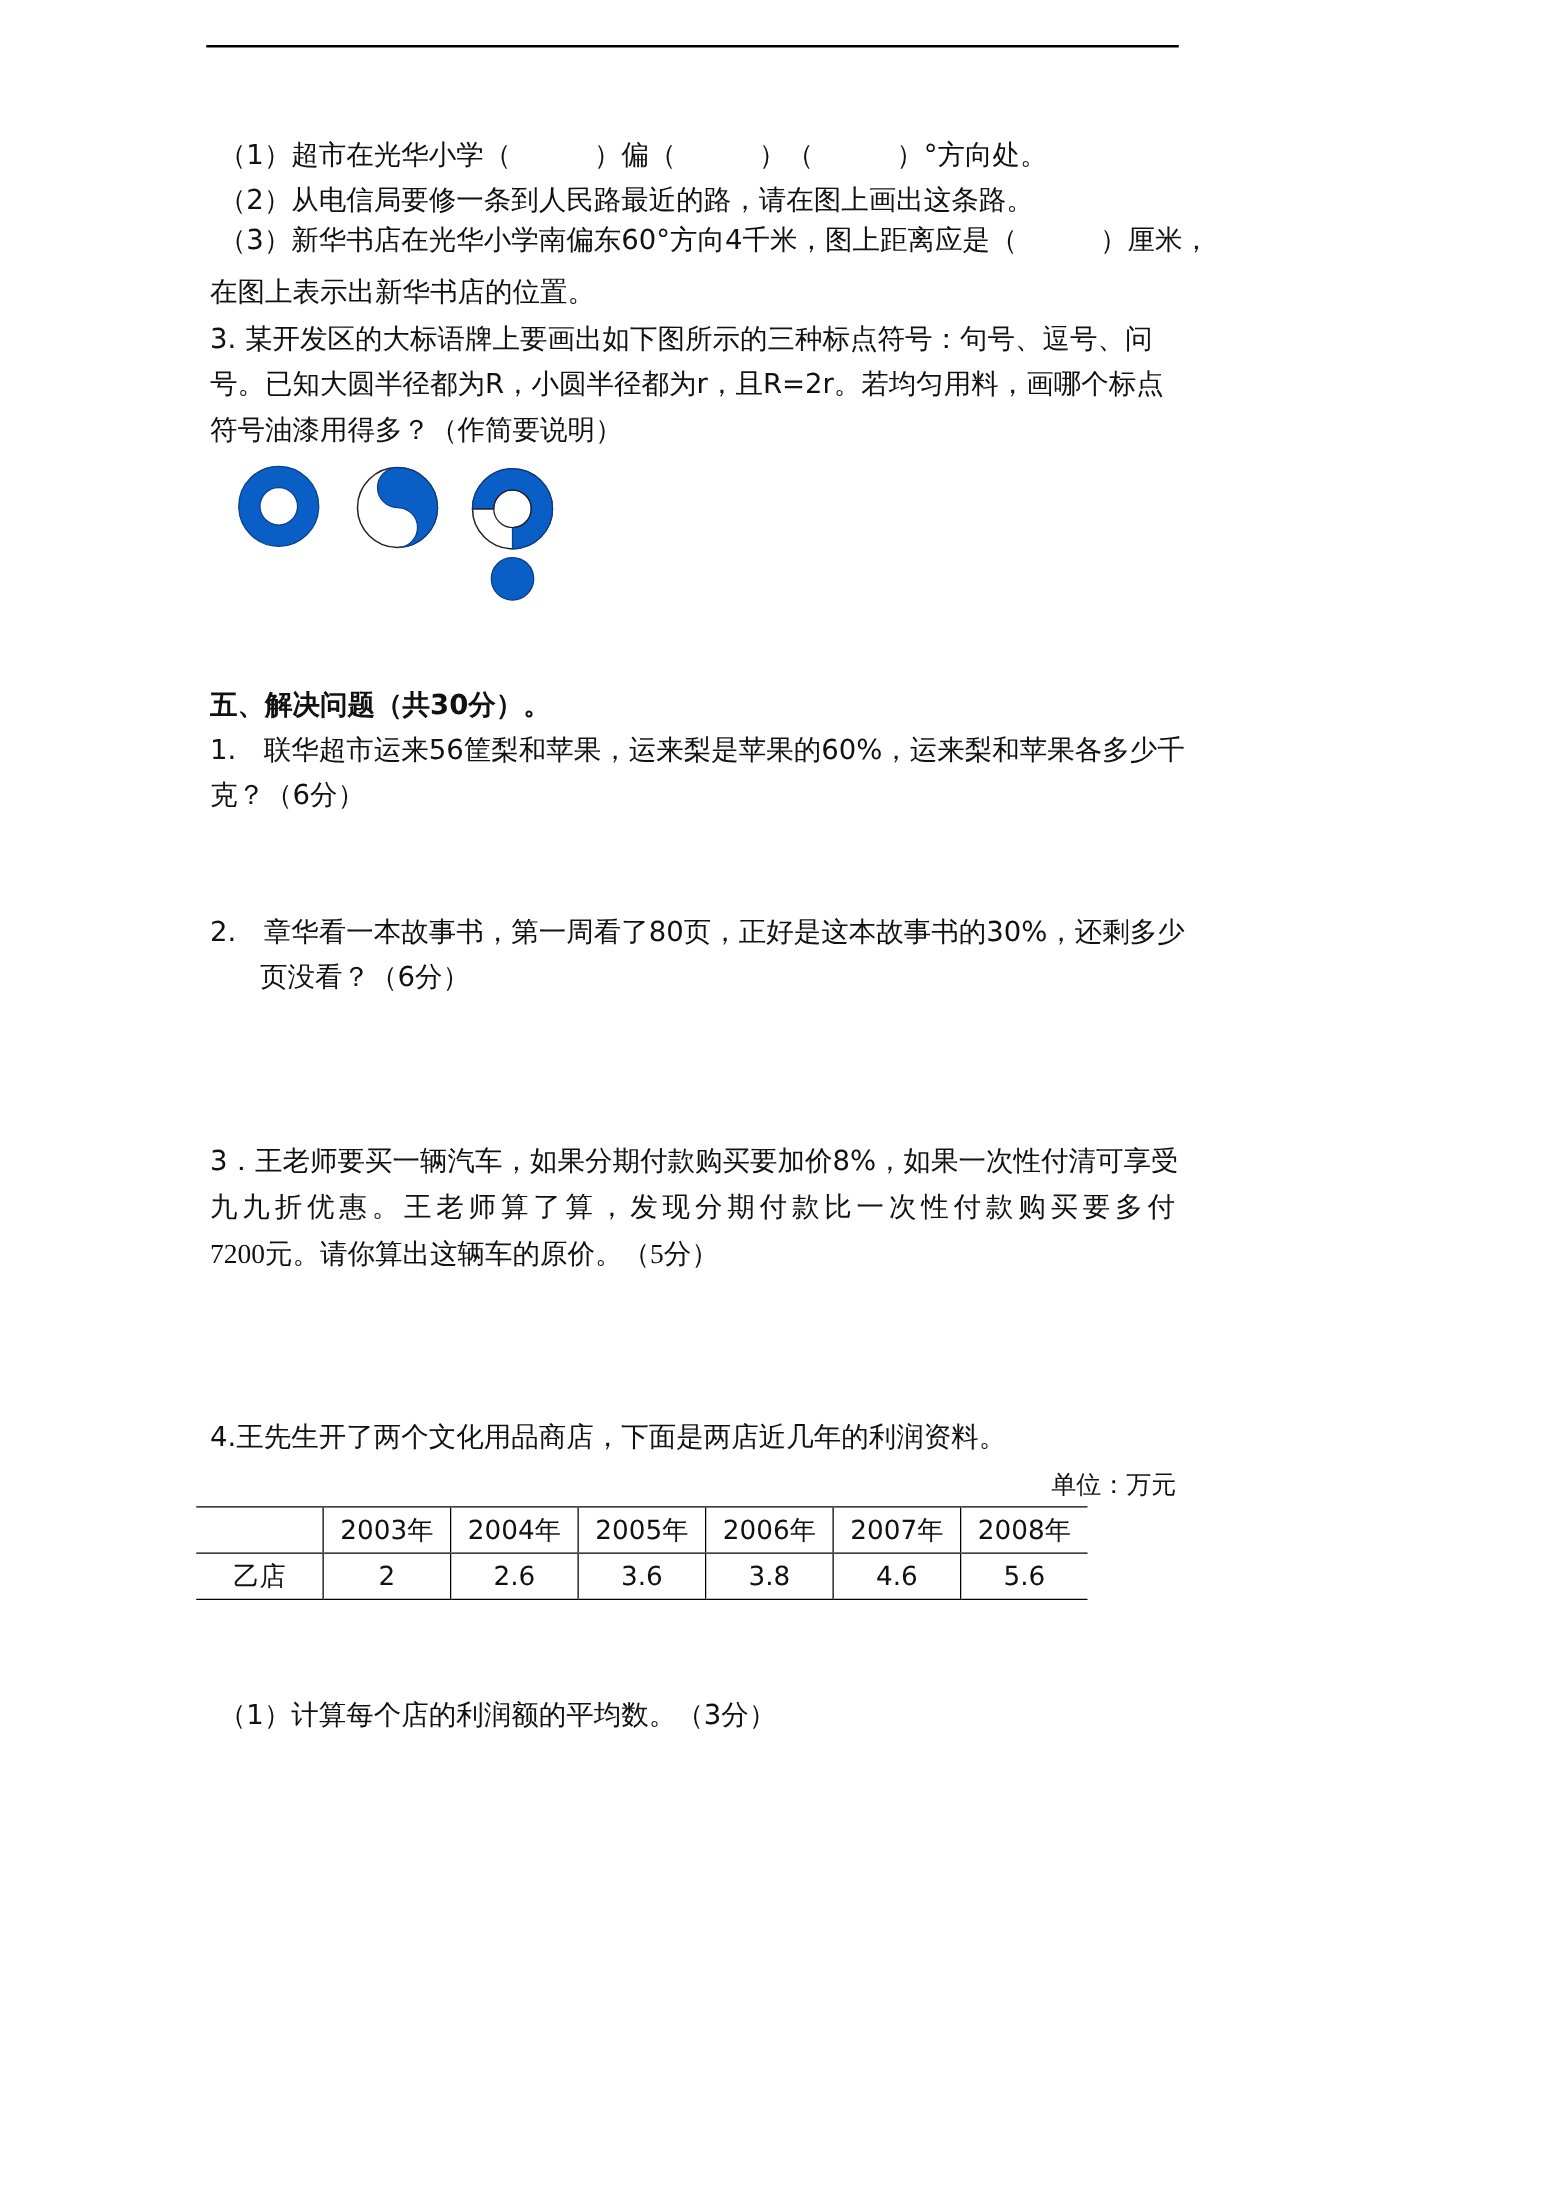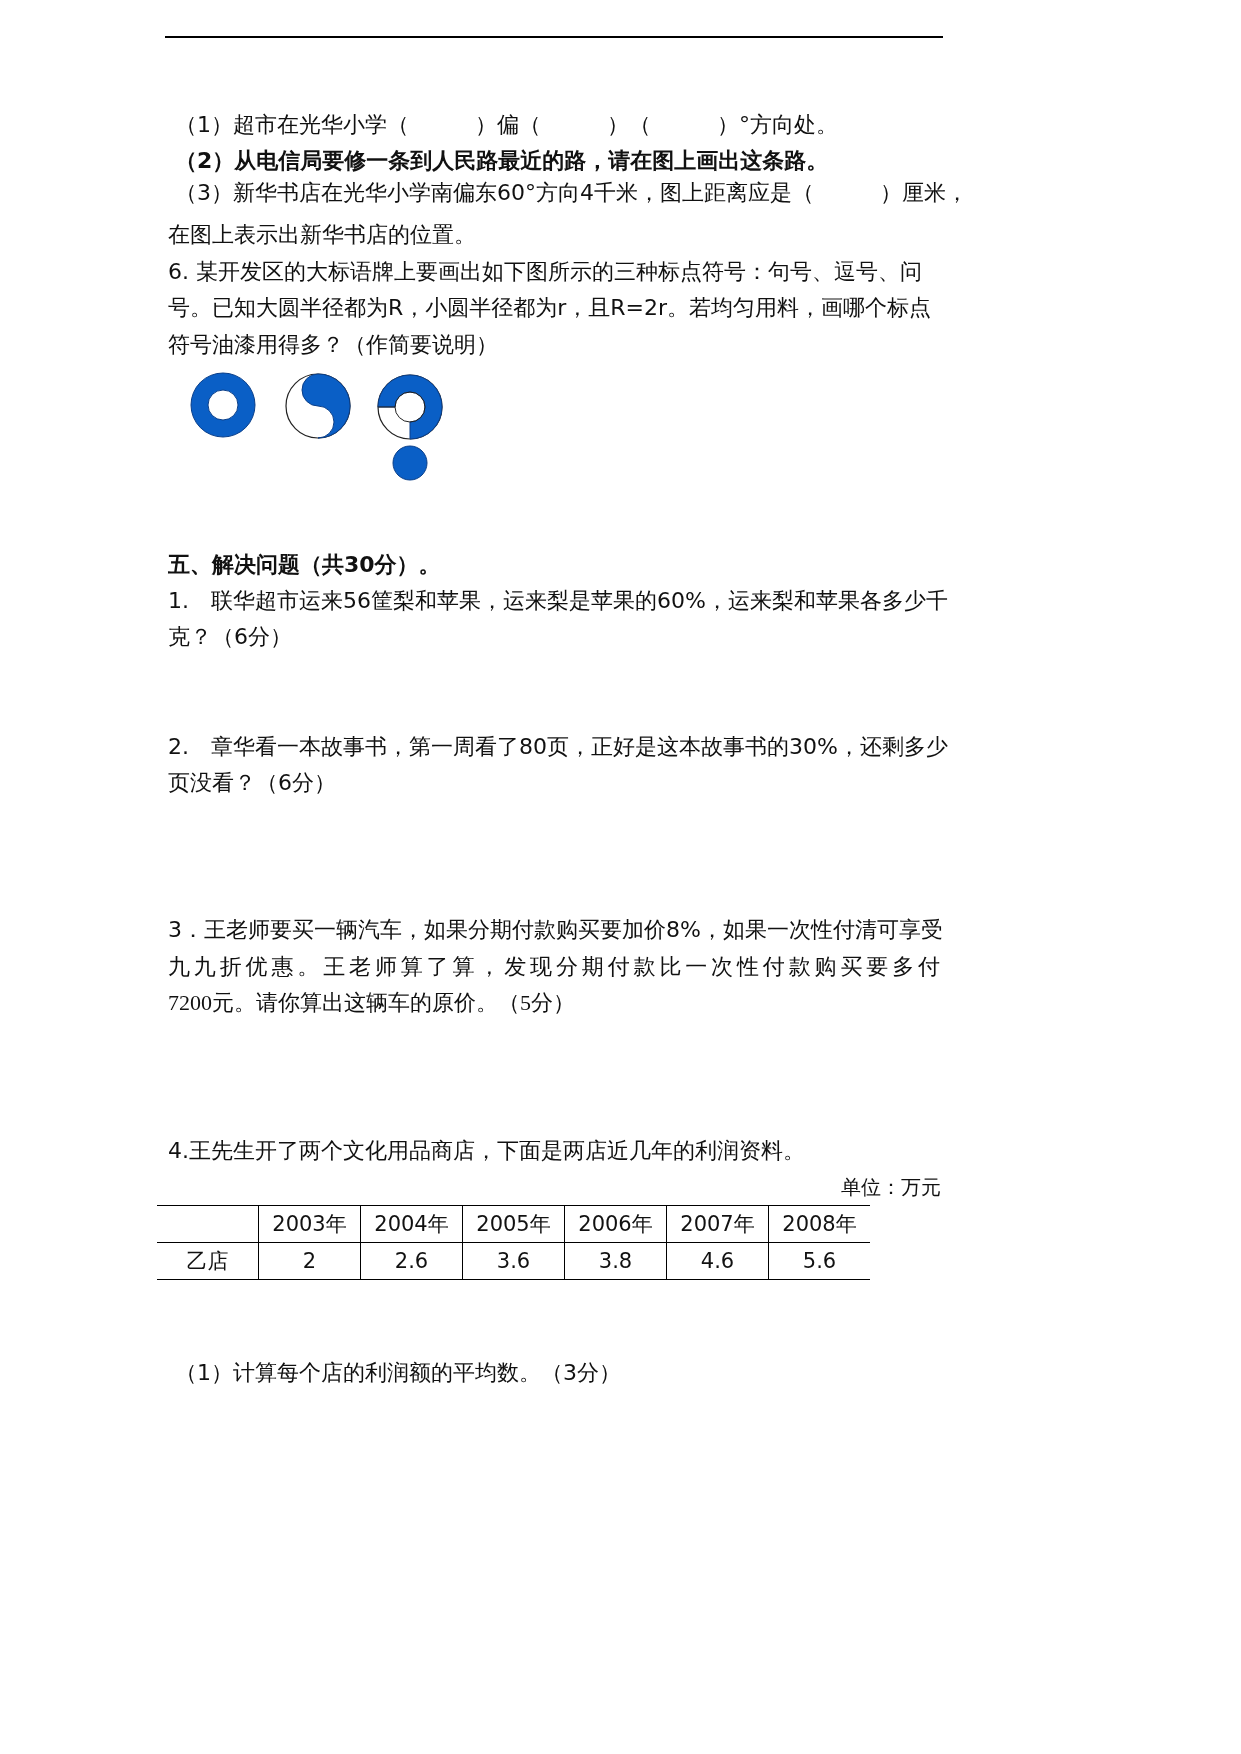--- a/index.html
+++ b/index.html
@@ -17,25 +17,25 @@
                   border-top: 1.5px solid #000; border-bottom: 1.5px solid #000; width: 101px; }
   table.data td:first-child { border-left: none; width: 101px; }
   table.data tr:first-child td { border-top: 1.5px solid #000; }
 </style>
 </head>
 <body>
 
 <div class="rule"></div>
 
 <div class="line indent" style="top:110px;text-align:right;">（1）超市在光华小学（　　　）偏（　　　）（　　　）°方向处。</div>
-<div class="line indent" style="top:146px;font-weight:bold;">（2）从电信局要修一条到人民路最近的路，请在图上画出这条路。</div>
+<div class="line indent" style="top:146px;">（2）从电信局要修一条到人民路最近的路，请在图上画出这条路。</div>
 <div class="line indent" style="top:178px;">（3）新华书店在光华小学南偏东60°方向4千米，图上距离应是（　　　）厘米，</div>
 <div class="line" style="top:220px;">在图上表示出新华书店的位置。</div>
 
-<div class="line" style="top:257px;">6. 某开发区的大标语牌上要画出如下图所示的三种标点符号：句号、逗号、问</div>
+<div class="line" style="top:257px;">3. 某开发区的大标语牌上要画出如下图所示的三种标点符号：句号、逗号、问</div>
 <div class="line" style="top:293px;">号。已知大圆半径都为R，小圆半径都为r，且R=2r。若均匀用料，画哪个标点</div>
 <div class="line" style="top:330px;">符号油漆用得多？（作简要说明）</div>
 
 <svg class="figs" viewBox="0 0 300 130" width="300" height="130">
 
   <g>
     <circle cx="43" cy="40" r="32" fill="#0a5fc6" stroke="#0a3f8a" stroke-width="1"></circle>
     <circle cx="43" cy="40" r="15" fill="#ffffff" stroke="#0a3f8a" stroke-width="1"></circle>
   </g>
 
@@ -52,21 +52,21 @@
     <circle cx="230" cy="98" r="17" fill="#0a5fc6" stroke="#0a3f8a" stroke-width="1"></circle>
   </g>
 </svg>
 
 <div class="line bold" style="top:550px;">五、解决问题（共30分）。</div>
 
 <div class="line" style="top:586px;">1.　联华超市运来56筐梨和苹果，运来梨是苹果的60%，运来梨和苹果各多少千</div>
 <div class="line" style="top:622px;">克？（6分）</div>
 
 <div class="line" style="top:732px;">2.　章华看一本故事书，第一周看了80页，正好是这本故事书的30%，还剩多少</div>
-<div class="line" style="top:768px;">页没看？（6分）</div>
+<div class="line" style="top:768px;margin-left:40px;">页没看？（6分）</div>
 
 <div class="line" style="top:915px;">3．王老师要买一辆汽车，如果分期付款购买要加价8%，如果一次性付清可享受</div>
 <div class="line just" style="top:952px;">九九折优惠。王老师算了算，发现分期付款比一次性付款购买要多付</div>
 <div class="line" style="top:988px;font-family:Liberation Serif, serif;">7200元。请你算出这辆车的原价。（5分）</div>
 
 <div class="line" style="top:1136px;">4.王先生开了两个文化用品商店，下面是两店近几年的利润资料。</div>
 
 <div class="unit">单位：万元</div>
 
 <table class="data">

